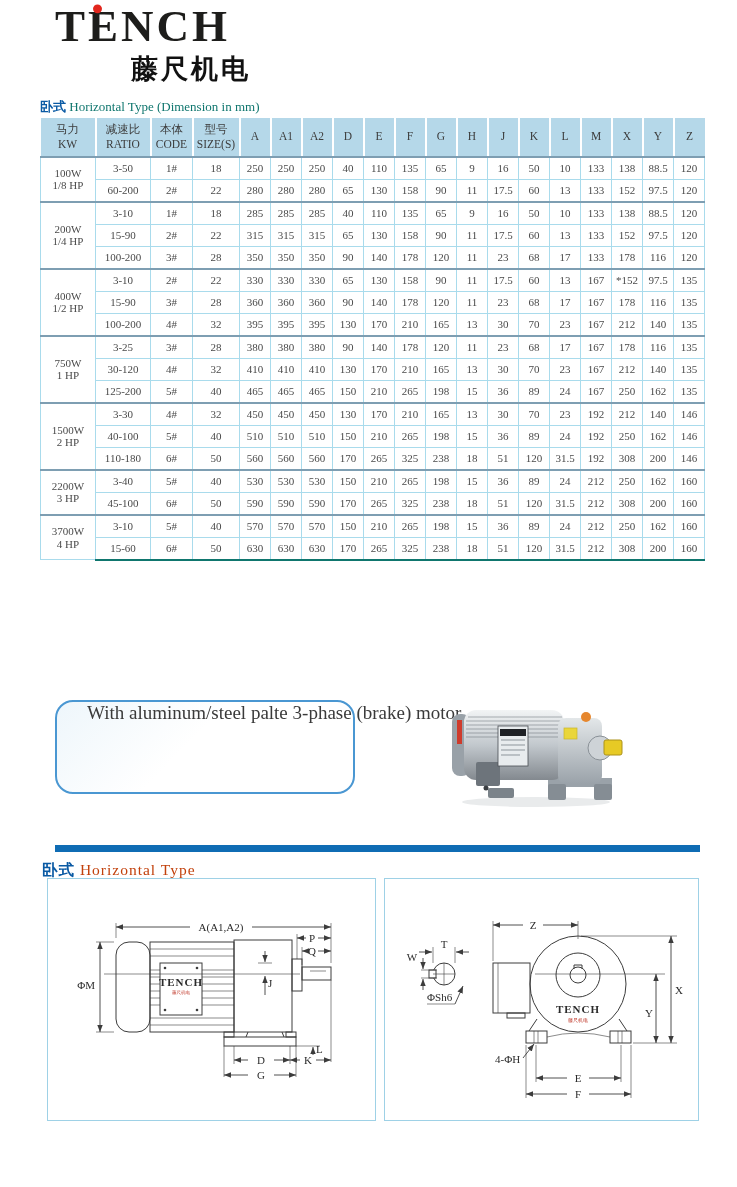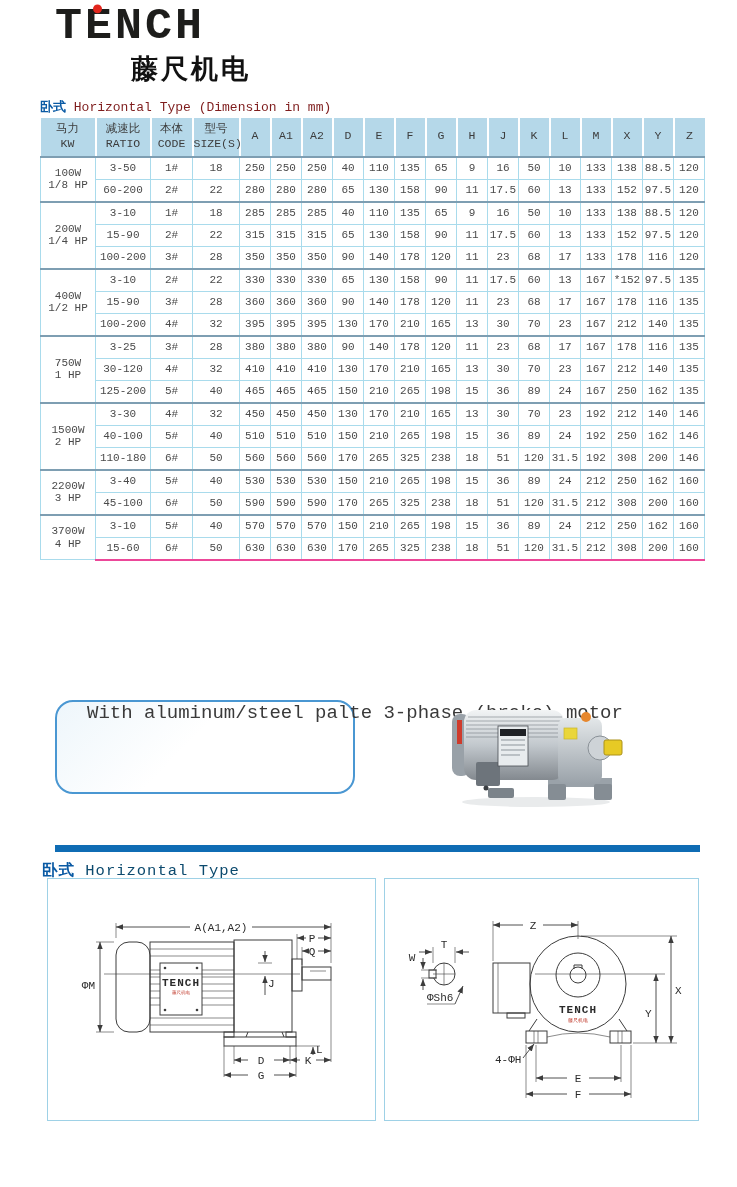--- a/index.html
+++ b/index.html
@@ -1,43 +1,43 @@
 <!DOCTYPE html>
 <html><head>
 <meta charset="utf-8">
 <style>
   html,body{margin:0;padding:0;background:#fff;}
   .page{position:relative;width:737px;height:1187px;background:#fff;overflow:hidden;
-        font-family:Liberation Mono, monospace;color:#333;}
+        font-family:Liberation Serif, serif;color:#333;}
 
   
   .logo{position:absolute;left:55px;top:4px;}
   .brand{position:relative;font-weight:900;font-size:45px;line-height:1;color:#1d1d1b;
          letter-spacing:3px;transform:scaleY(.98);}
   .brand .dot{position:absolute;left:38px;top:0px;width:9px;height:9px;border-radius:50%;background:#e2261d;}
   .logo .sub{margin:2px 0 0 76px;font-size:27px;font-weight:700;letter-spacing:3px;color:#111;}
 
   
   .sec1-title{position:absolute;left:40px;top:98px;font-size:13px;}
   .sec1-title .zh{color:#0a5aa4;font-weight:700;}
-  .sec1-title .en{color:#7f1d1d;}
+  .sec1-title .en{color:#0f766e;}
 
   
   table.dim-table{position:absolute;left:40px;top:118px;width:660px;border-collapse:collapse;
                   table-layout:fixed;font-size:11px;color:#4a4a4a;}
   .dim-table thead th{background:#b5d8e9;font-weight:400;color:#3c3c3c;vertical-align:middle;
                       padding:4px 0;line-height:1.3;font-size:11.5px;
                       border-left:2px solid #fff;border-right:2px solid #fff;
                       border-bottom:2px solid #7e9eb2;}
   .dim-table thead th:first-child{border-left:0;}
   .dim-table thead th:last-child{border-right:0;}
   .dim-table tbody td{border:1px solid #a9dbec;text-align:center;height:21px;padding:0;
                       line-height:1.15;}
   .dim-table tbody tr.gs td{border-top:2px solid #7e9eb2;}
-  .dim-table tbody tr:last-child td{border-bottom:2px solid #ec4899;}
+  .dim-table tbody tr:last-child td{border-bottom:2px solid #0f766e;}
   .dim-table td.power{font-size:11px;color:#4a4a4a;}
 
   
   .footnote{position:absolute;left:42px;top:556px;font-size:11.5px;color:#585858;}
   .footnote sup{font-size:9px;}
 
   
   .callout{position:absolute;left:55px;top:700px;width:296px;height:90px;
            border:2px solid #4a97d2;border-radius:18px;
            background:linear-gradient(135deg,#eef6fb 0%,#ffffff 45%);}
@@ -45,21 +45,21 @@
   .c-sub{margin-left:30px;font-size:19px;color:#3a3a3a;white-space:nowrap;}
 
   .motor{position:absolute;left:436px;top:692px;width:190px;height:118px;}
 
   .caption{position:absolute;left:390px;top:810px;font-size:11px;color:#4a4a4a;line-height:1.35;}
 
   
   .bluebar{position:absolute;left:55px;top:845px;width:645px;height:7px;background:#0f6cb4;}
   .sec2-title{position:absolute;left:42px;top:860px;font-size:15.5px;letter-spacing:1px;}
   .sec2-title .zh{color:#0a5aa4;font-weight:700;}
-  .sec2-title .en2{color:#0c4a6e;}
+  .sec2-title .en2{color:#c2410c;}
 
   .panel{position:absolute;top:878px;height:241px;border:1px solid #9ed1e6;background:#fff;}
   .panel-left{left:47px;width:327px;}
   .panel-right{left:384px;width:313px;}
   .panel svg{display:block;width:100%;height:100%;}
 
   svg .ln{stroke:#3c3c3c;stroke-width:1;fill:none;}
   svg .cl{stroke:#3c3c3c;stroke-width:.6;fill:none;}
   svg .lbl{font-size:11px;fill:#2b2b2b;stroke:none;}
   svg .dln{stroke:#3c3c3c;stroke-width:.9;fill:none;}

